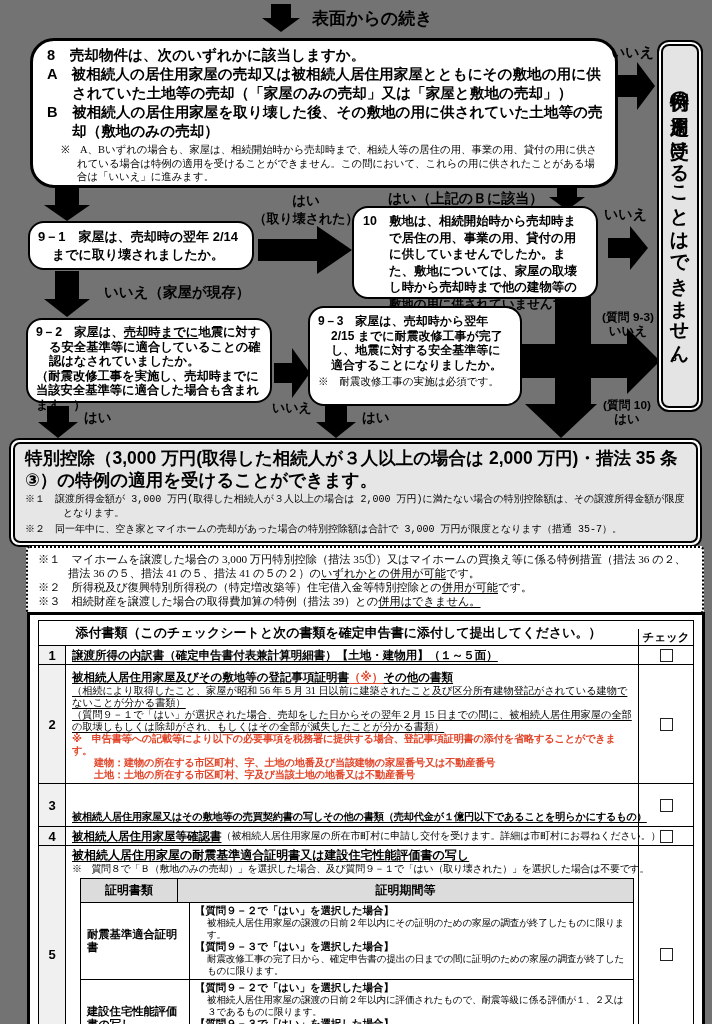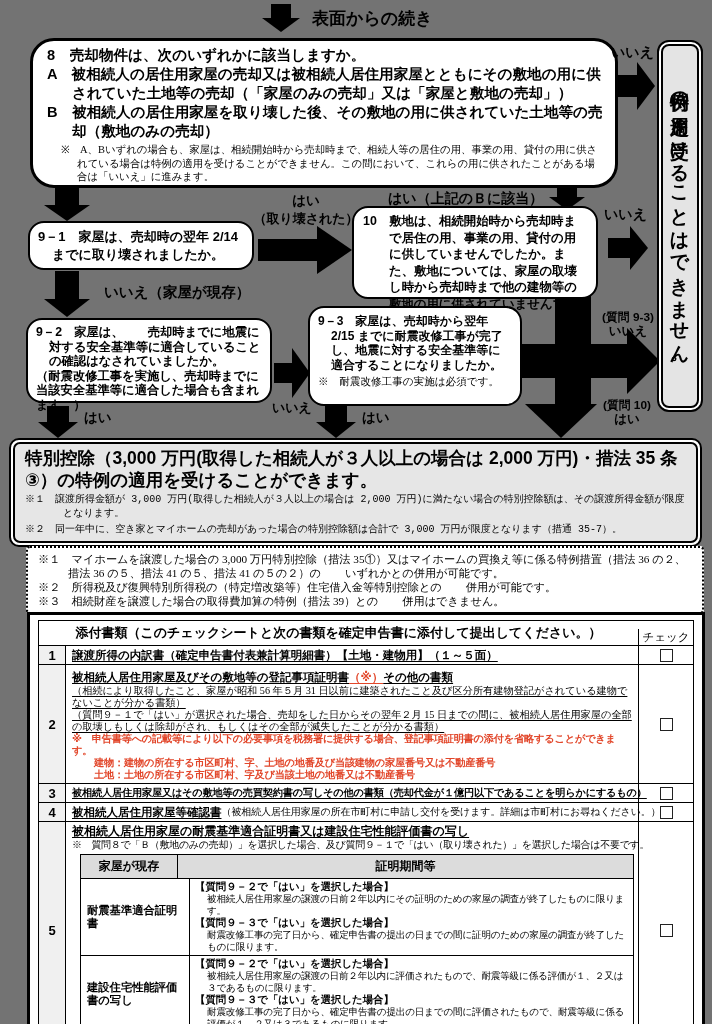--- a/index.html
+++ b/index.html
@@ -3,21 +3,21 @@
 <meta charset="utf-8">
 <style>
   html,body{margin:0;padding:0;background:#fff;}
   #page{position:relative;width:712px;height:1024px;background:#737373;overflow:hidden;
         font-family:"Liberation Sans","DejaVu Sans",sans-serif;color:#000;}
   .abs{position:absolute;}
   .arrow{position:absolute;z-index:1;}
   .lbl{position:absolute;font-weight:bold;z-index:3;white-space:nowrap;}
   .fbox{position:absolute;background:#fff;border:2.5px solid #000;border-radius:16px;z-index:2;
         font-weight:bold;box-sizing:border-box;}
-  .ul{text-underline-offset:2px;margin-left:24px;}
+  .ul{text-decoration:underline;text-underline-offset:2px;}
   
   #box8{left:30px;top:38px;width:588px;height:150px;border-radius:24px;border-width:3px;padding:5px 12px 4px 14px;}
   #box8 .t{font-size:14.6px;line-height:19px;}
   #box8 .opt{font-size:14.6px;line-height:19px;padding-left:25px;text-indent:-25px;}
   #box8 .note{font-family:"Liberation Serif","DejaVu Serif",serif;font-weight:normal;font-size:10.4px;
               line-height:13.5px;margin-left:14px;padding-left:16px;text-indent:-16px;margin-top:2px;}
   
   #vbox{left:657px;top:40px;width:46px;height:372px;border:2px solid #000;border-radius:12px;padding:2px;box-sizing:border-box;z-index:2;background:#fff;}
   #vbox .in{width:100%;height:100%;border:2px solid #000;border-radius:8px;background:#e4e4e4;box-sizing:border-box;
             display:flex;align-items:center;justify-content:center;}
@@ -47,21 +47,21 @@
   
   #tframe{left:27px;top:612px;width:678px;border:3px solid #000;box-sizing:border-box;padding:5px 8px;z-index:2;background:#fff;}
   .atable{border:1.5px solid #000;}
   .arow{display:flex;border-top:1.5px solid #000;align-items:stretch;}
   .arow.first{border-top:none;}
   .acol-num{width:26px;min-width:26px;border-right:1.5px solid #000;display:flex;align-items:center;justify-content:center;
             font-weight:bold;font-size:13px;background:#f0f0f0;}
   .acol-main{flex:1;padding:2px 6px;min-width:0;}
   .acol-check{width:54px;min-width:54px;border-left:1.5px solid #000;display:flex;align-items:center;justify-content:center;}
   .ahdr{flex:1;text-align:center;font-weight:bold;font-size:13px;padding:3px 2px;}
-  .chkhdr{font-weight:normal;font-size:11.5px;margin-top:8px;}
+  .chkhdr{font-weight:bold;font-size:11.5px;margin-top:8px;}
   .cbox{width:11px;height:11px;border:1.5px solid #222;background:#fff;display:block;}
   .rowtitle{font-weight:bold;font-size:11.5px;text-decoration:underline;text-underline-offset:2px;line-height:14px;}
   .rowtitle-s{font-weight:bold;font-size:10.2px;letter-spacing:-0.2px;text-decoration:underline;text-underline-offset:2px;line-height:14px;white-space:nowrap;}
   .ssub{font-family:"Liberation Serif","DejaVu Serif",serif;font-size:10.2px;line-height:12px;
         text-decoration:underline;text-underline-offset:1.5px;}
   .red{color:#e2472b;}
   .redline{color:#e2472b;font-weight:bold;font-size:10.2px;line-height:12px;letter-spacing:-0.2px;}
   .redind{padding-left:22px;}
   .r4rest{font-family:"Liberation Serif","DejaVu Serif",serif;font-size:10px;letter-spacing:-0.1px;}
   .r5note{font-family:"Liberation Serif","DejaVu Serif",serif;font-size:10px;letter-spacing:-0.3px;line-height:12px;margin-top:1px;white-space:nowrap;}
@@ -232,21 +232,21 @@
           <div class="redline redind">建物：建物の所在する市区町村、字、土地の地番及び当該建物の家屋番号又は不動産番号</div>
           <div class="redline redind">土地：土地の所在する市区町村、字及び当該土地の地番又は不動産番号</div>
         </div>
         <div class="acol-check">
             <span class="cbox"></span>
           </div>
       </div>
 
       <div class="arow">
         <div class="acol-num">3</div>
-        <div class="acol-main" style="display:flex;align-items:center;">
+        <div class="acol-main" style="display:flex;align-items:center;margin-top:24px;">
           <span class="rowtitle-s">被相続人居住用家屋又はその敷地等の売買契約書の写しその他の書類（売却代金が１億円以下であることを明らかにするもの）</span>
         </div>
         <div class="acol-check">
             <span class="cbox"></span>
           </div>
       </div>
 
       <div class="arow">
         <div class="acol-num">4</div>
         <div class="acol-main" style="display:flex;align-items:center;white-space:nowrap;">
@@ -259,21 +259,21 @@
       </div>
 
       <div class="arow">
         <div class="acol-num">5</div>
         <div class="acol-main">
           <div class="rowtitle" style="font-size:12px;">被相続人居住用家屋の耐震基準適合証明書又は建設住宅性能評価書の写し</div>
           <div class="r5note">※　質問８で「Ｂ（敷地のみの売却）」を選択した場合、及び質問９－１で「はい（取り壊された）」を選択した場合は不要です。</div>
 
           <div class="subtable">
             <div class="subrow first">
-              <div class="subhead-l">家屋が現存</div>
+              <div class="subhead-l">証明書類</div>
               <div class="subhead-r">証明期間等</div>
             </div>
             <div class="subrow">
               <div class="subname">耐震基準適合証明書</div>
               <div class="subdesc">
                 <div class="case-h">【質問９－２で「はい」を選択した場合】</div>
                 <div class="case-t">被相続人居住用家屋の譲渡の日前２年以内にその証明のための家屋の調査が終了したものに限ります。</div>
                 <div class="case-h">【質問９－３で「はい」を選択した場合】</div>
                 <div class="case-t">耐震改修工事の完了日から、確定申告書の提出の日までの間に証明のための家屋の調査が終了したものに限ります。</div>
               </div>

